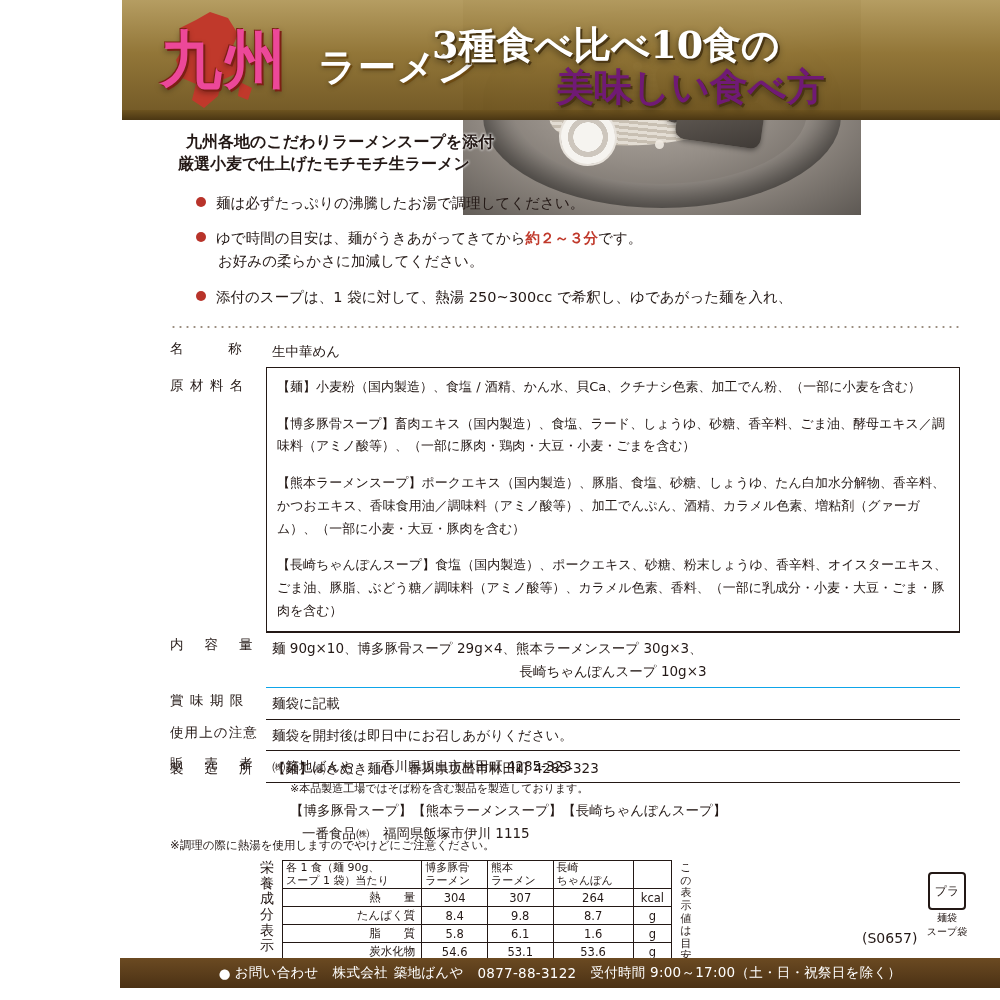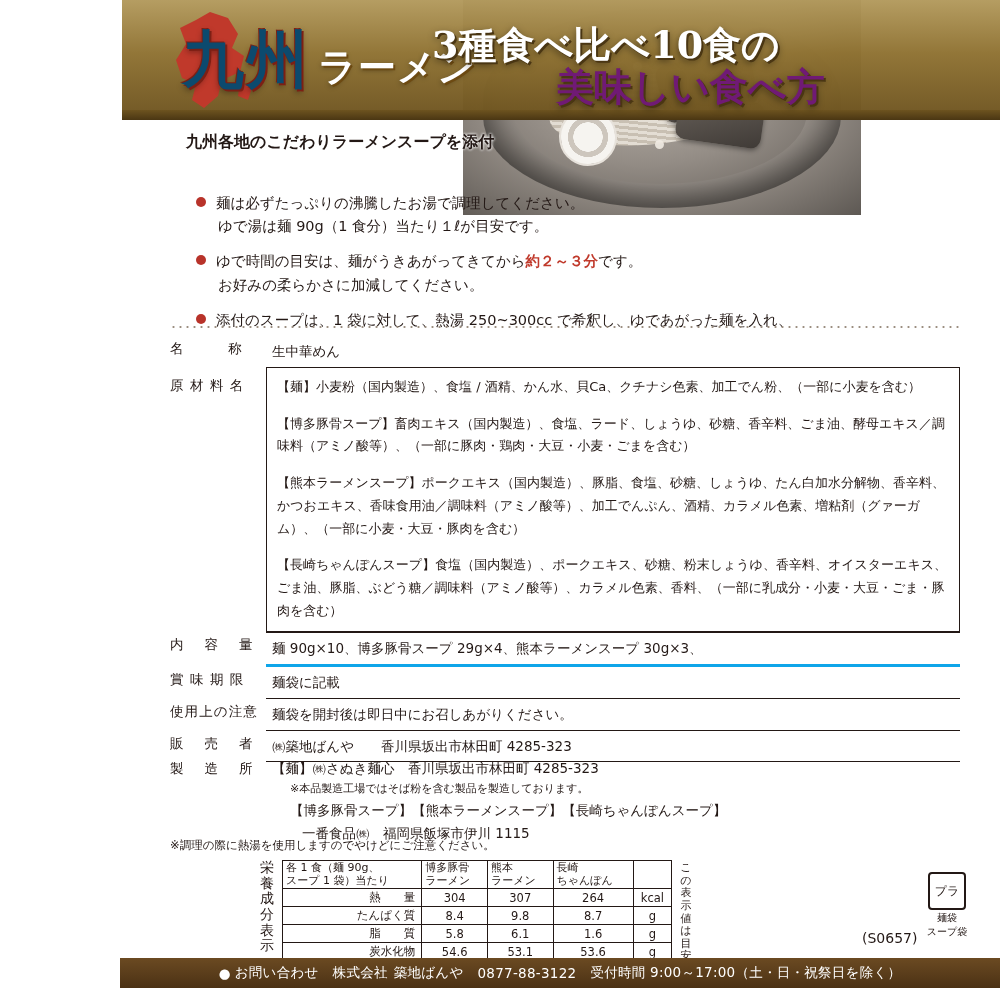--- a/index.html
+++ b/index.html
@@ -63,23 +63,22 @@
   .hero-band2{
     position:absolute;left:122px;top:110px;width:880px;height:10px;
     background:linear-gradient(180deg,#6d531f,#4a3613);
   }
   .kyushu-map{
     position:absolute;left:152px;top:8px;width:120px;height:110px;
   }
   .kyushu-title{
     position:absolute;left:160px;top:18px;
     font-family:"DejaVu Serif","Liberation Serif",serif;
-    font-weight:bold;font-size:62px;color:#0c4a6e;letter-spacing:2px;
+    font-weight:bold;font-size:62px;color:#ec4899;letter-spacing:2px;
     text-shadow:2px 2px 0 #7d1f14, -1px -1px 0 #7d1f14, 0 3px 6px rgba(0,0,0,.4);
-    margin-left:22px;
   }
   .ramen-title{
     position:absolute;left:318px;top:42px;
     font-family:"DejaVu Serif","Liberation Serif",serif;
     font-weight:bold;font-size:38px;color:#ffffff;letter-spacing:1px;
     text-shadow:2px 2px 0 #6d4a12,0 2px 5px rgba(0,0,0,.35);
   }
   .headline1{
     position:absolute;left:432px;top:20px;
     font-family:"DejaVu Serif","Liberation Serif",serif;
@@ -194,27 +193,27 @@
     <svg class="kyushu-map" viewBox="0 0 120 110">
       <path d="M58 4 L76 10 L86 26 L80 40 L92 48 L88 64 L70 72 L66 88 L52 100 L40 92 L44 76 L30 70 L24 52 L34 36 L28 20 L44 12 Z" fill="#c0392b"></path>
       <path d="M88 74 L100 80 L96 92 L86 88 Z" fill="#c0392b"></path>
     </svg>
 
     <div class="kyushu-title">九州</div>
     <div class="ramen-title">ラーメン</div>
     <div class="headline1">3種食べ比べ10食の</div>
     <div class="headline2">美味しい食べ方</div>
     <div class="sub1">九州各地のこだわりラーメンスープを添付</div>
+    <div class="sub2">厳選小麦で仕上げたモチモチ生ラーメン</div>
   </div>
 
   <div class="instructions">
     <div class="inst">
       <span class="dot"></span>
       <span>麺は必ずたっぷりの沸騰したお湯で調理してください。</span>
-      <span class="l2">ゆで湯は麺 90g（1 食分）当たり１ℓが目安です。</span>
     </div>
     <div class="inst">
       <span class="dot"></span>
       <span>ゆで時間の目安は、麺がうきあがってきてから</span><span class="hl">約２～３分</span><span>です。</span>
       <span class="l2">お好みの柔らかさに加減してください。</span>
     </div>
     <div class="inst">
       <span class="dot"></span>
       <span>添付のスープは、1 袋に対して、熱湯 250~300cc で希釈し、ゆであがった麺を入れ、</span>
     </div>
@@ -236,22 +235,23 @@
           <p>【麺】小麦粉（国内製造）、食塩 / 酒精、かん水、貝Ca、クチナシ色素、加工でん粉、（一部に小麦を含む）</p>
           <p>【博多豚骨スープ】畜肉エキス（国内製造）、食塩、ラード、しょうゆ、砂糖、香辛料、ごま油、酵母エキス／調味料（アミノ酸等）、（一部に豚肉・鶏肉・大豆・小麦・ごまを含む）</p>
           <p>【熊本ラーメンスープ】ポークエキス（国内製造）、豚脂、食塩、砂糖、しょうゆ、たん白加水分解物、香辛料、かつおエキス、香味食用油／調味料（アミノ酸等）、加工でんぷん、酒精、カラメル色素、増粘剤（グァーガム）、（一部に小麦・大豆・豚肉を含む）</p>
           <p>【長崎ちゃんぽんスープ】食塩（国内製造）、ポークエキス、砂糖、粉末しょうゆ、香辛料、オイスターエキス、ごま油、豚脂、ぶどう糖／調味料（アミノ酸等）、カラメル色素、香料、（一部に乳成分・小麦・大豆・ごま・豚肉を含む）</p>
         </div>
       </div>
     </div>
 
     <div class="row" style="">
       <div class="lbl">内　 容　 量</div>
-      <div class="val" style="border-top:1px solid #231815;border-bottom:3px solid #0ea5e9;padding-top:4px;padding-bottom:4px;">
+      <div class="val" style="border-top:1px solid #231815;border-bottom:1px solid #0ea5e9;padding-top:4px;padding-bottom:4px;">
         <div>麺 90g×10、博多豚骨スープ 29g×4、熊本ラーメンスープ 30g×3、</div>
+        <div class="center">長崎ちゃんぽんスープ 10g×3</div>
       </div>
     </div>
 
     <div class="row">
       <div class="lbl">賞 味 期 限</div>
       <div class="val" style="border-bottom:1px solid #231815;">麺袋に記載</div>
     </div>
 
 
     <div class="row">

